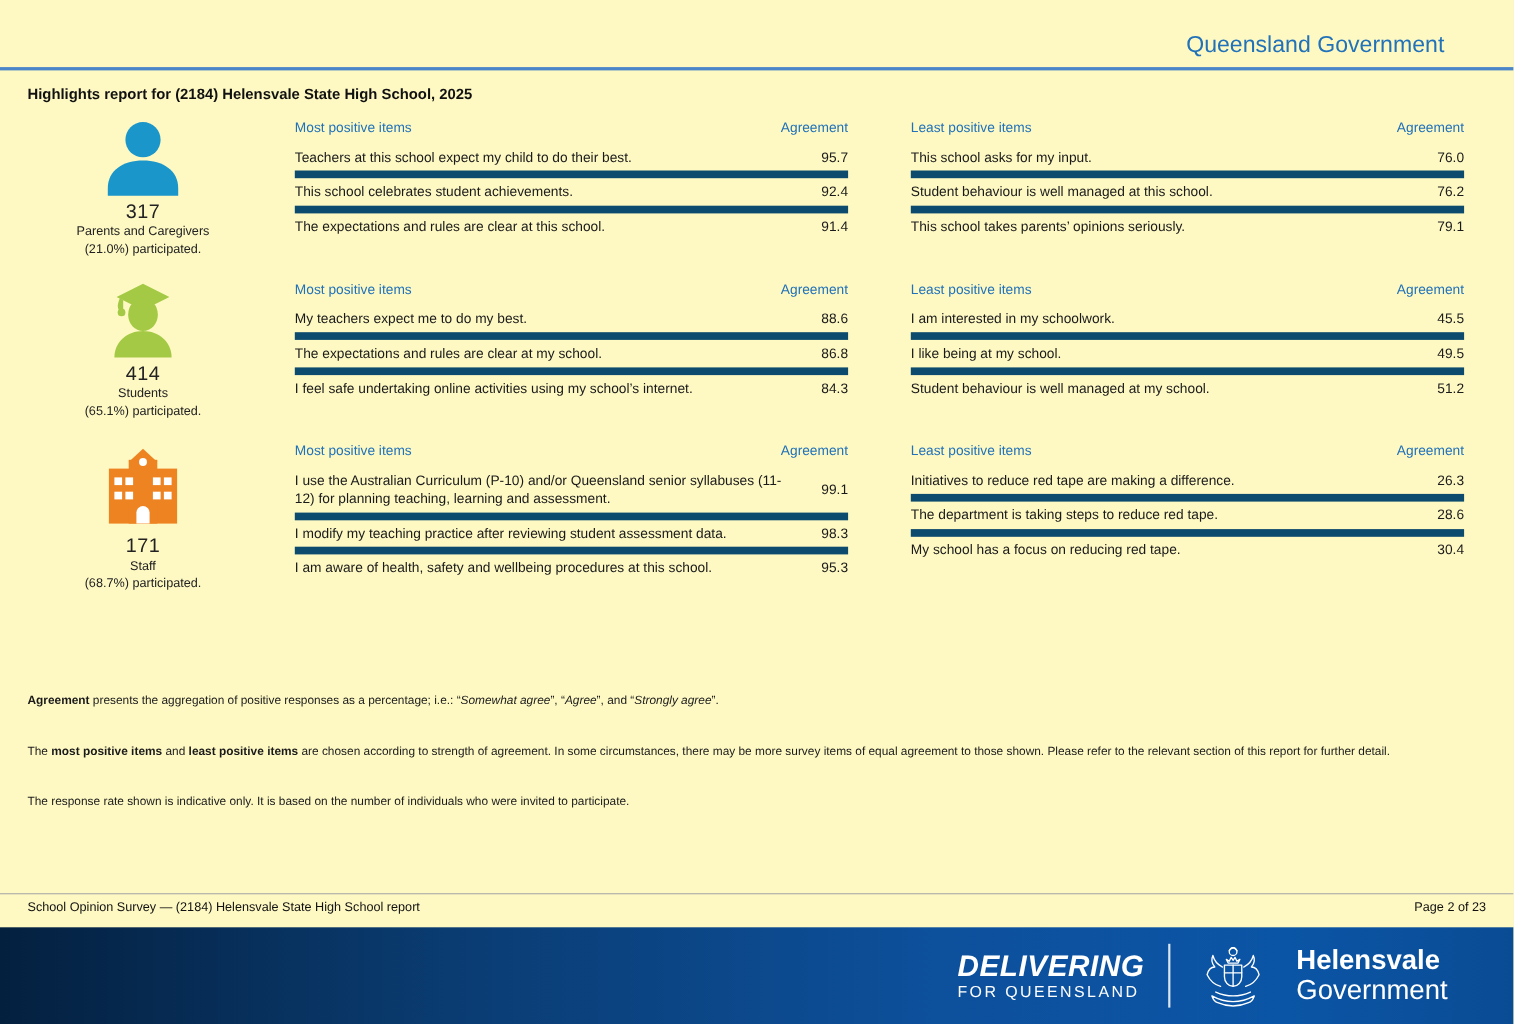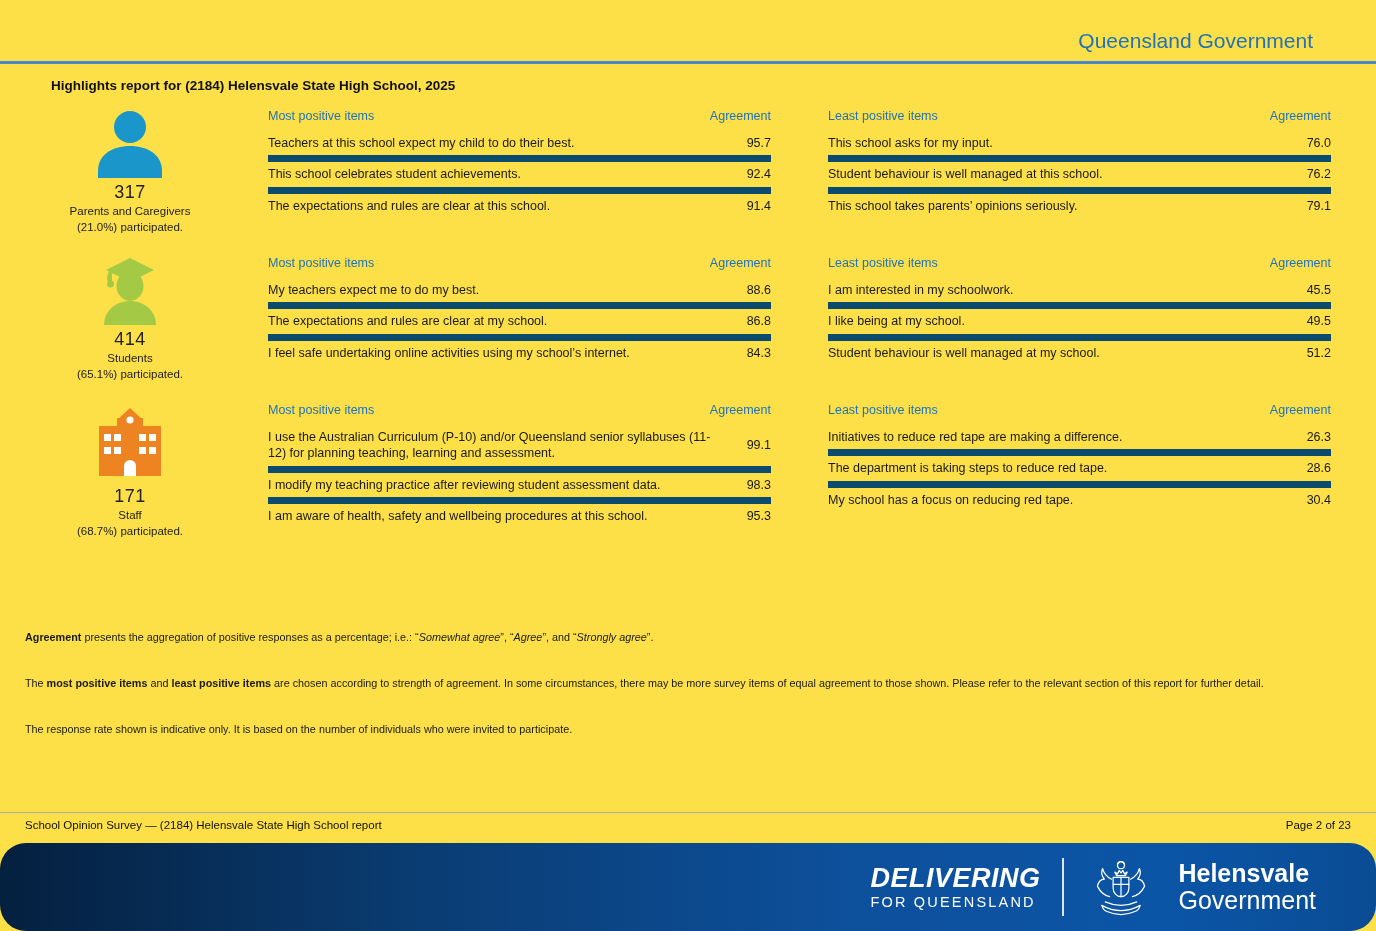--- a/index.html
+++ b/index.html
@@ -1,22 +1,22 @@
 <!DOCTYPE html>
 <html><head>
 <meta charset="utf-8">
 <style>
   * { margin:0; padding:0; box-sizing:border-box; }
   body { background:#e8e8e8; font-family:"Liberation Sans", sans-serif; }
-  .page { position:relative; width:1376px; height:931px; background:#fde047; overflow:hidden; }
+  .page { position:relative; width:1376px; height:931px; background:#fef9c3; overflow:hidden; }
 
   
   .brand { position:absolute; top:29px; right:63px; font-size:21px; color:#2272b9; }
   .top-rule { position:absolute; top:61px; left:0; width:100%; height:3px; background:#4a86c8; }
-  .report-title { position:absolute; top:78px; left:25px; font-size:13.5px; font-weight:bold; color:#111;margin-left:26px; }
+  .report-title { position:absolute; top:78px; left:25px; font-size:13.5px; font-weight:bold; color:#111; }
 
   
   .section { position:absolute; left:25px; display:flex; align-items:flex-start; }
   #sec-parents { top:106px; }
   #sec-students { top:253px; }
   #sec-staff { top:400px; }
 
   .icon-col { width:210px; text-align:center; color:#222; }
   .icon-col svg { display:block; margin:4px auto 2px auto; }
   .count { font-size:18px; letter-spacing:.5px; color:#222; }
@@ -36,21 +36,21 @@
   .footnote { line-height:17px;margin-top:29px; }
   .fn-b { font-weight:bold; }
   .fn-i { font-style:italic; }
 
   
   .footer-rule { position:absolute; top:812px; left:0; width:100%; height:1px; background:#aaaaaa; }
   .footer { position:absolute; top:819px; left:25px; right:25px; display:flex; justify-content:space-between; font-size:11.5px; color:#111; }
 
   
   .banner { position:absolute; bottom:0; left:0; width:100%; height:88px;
-            background:linear-gradient(90deg,#04203f 0%,#0a3c72 30%,#0d509c 62%,#0b55a6 85%,#0a4c94 100%);border-radius:26px; }
+            background:linear-gradient(90deg,#04203f 0%,#0a3c72 30%,#0d509c 62%,#0b55a6 85%,#0a4c94 100%); }
   .banner-inner { position:absolute; right:60px; top:0; height:88px; display:flex; align-items:center; gap:22px; color:#fff; }
   .delivering { text-align:left; line-height:1; }
   .delivering .d1 { font-size:27px; font-weight:bold; font-style:italic; letter-spacing:.5px; }
   .delivering .d2 { font-size:14.5px; letter-spacing:2.2px; margin-top:3px; }
   .v-divider { width:2px; height:58px; background:rgba(255,255,255,.85); }
   .gov-text { line-height:27px; font-size:25px; }
   .gov-text .g1 { font-weight:bold; }
 </style>
 </head>
 <body>

